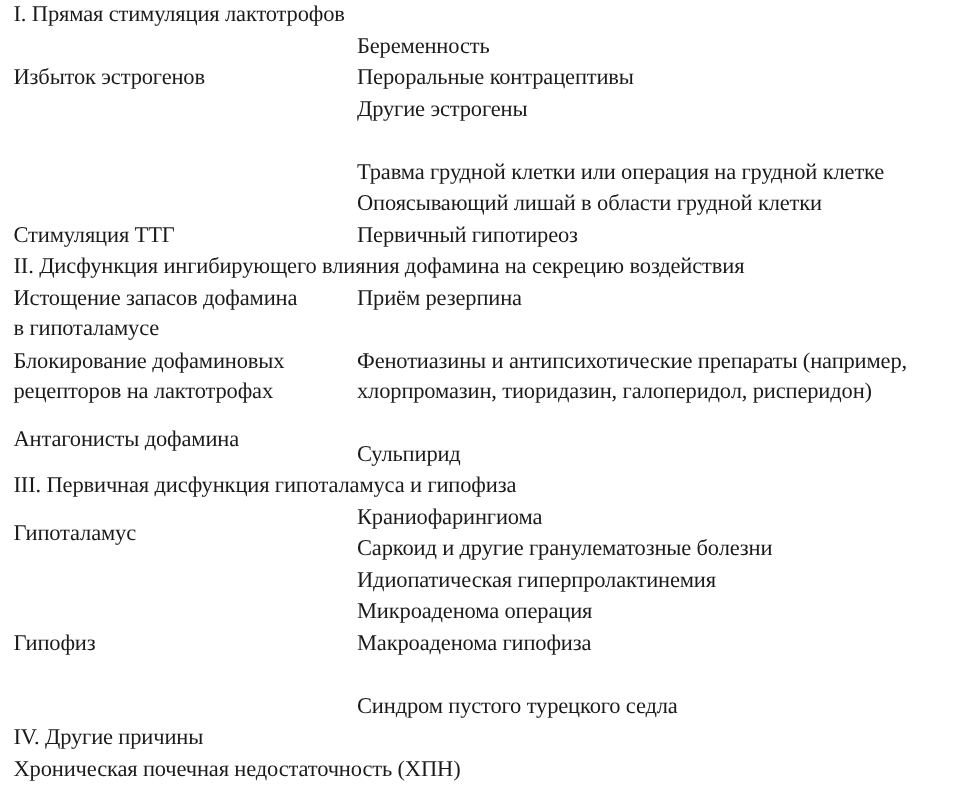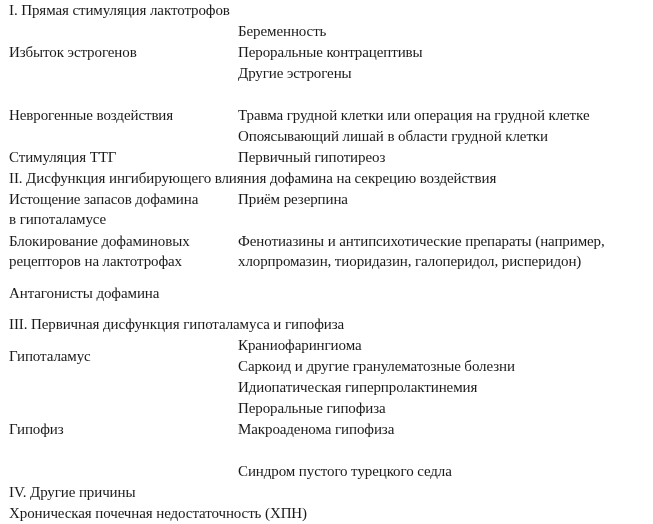--- a/index.html
+++ b/index.html
@@ -37,48 +37,48 @@
 
 <div class="doc">
 
   <div class="t sec" style="top:0px">I. Прямая стимуляция лактотрофов</div>
 
   <div class="t r" style="top:21px">Беременность</div>
   <div class="t l" style="top:42px">Избыток эстрогенов</div>
   <div class="t r" style="top:42px">Пероральные контрацептивы</div>
   <div class="t r" style="top:63px">Другие эстрогены</div>
 
-  <div class="t l" style="top:105px">Неврогенные воздействия</div>
   <div class="t r" style="top:105px">Травма грудной клетки или операция на грудной клетке</div>
   <div class="t r" style="top:126px">Опоясывающий лишай в области грудной клетки</div>
 
   <div class="t l" style="top:147px">Стимуляция ТТГ</div>
   <div class="t r" style="top:147px">Первичный гипотиреоз</div>
 
   <div class="t sec" style="top:168px">II. Дисфункция ингибирующего влияния дофамина на секрецию воздействия</div>
 
   <div class="t l" style="top:189px">Истощение запасов дофамина</div>
   <div class="t r" style="top:189px">Приём резерпина</div>
   <div class="t l" style="top:209px">в гипоталамусе</div>
 
   <div class="t l" style="top:231px">Блокирование дофаминовых</div>
   <div class="t r" style="top:231px">Фенотиазины и антипсихотические препараты (например,</div>
   <div class="t l" style="top:251px">рецепторов на лактотрофах</div>
   <div class="t r" style="top:251px">хлорпромазин, тиоридазин, галоперидол, рисперидон)</div>
 
   <div class="t l" style="top:283px">Антагонисты дофамина</div>
+  <div class="t r" style="top:293px">Сульпирид</div>
 
   <div class="t sec" style="top:314px">III. Первичная дисфункция гипоталамуса и гипофиза</div>
 
   <div class="t r" style="top:335px">Краниофарингиома</div>
   <div class="t l" style="top:346px">Гипоталамус</div>
   <div class="t r" style="top:356px">Саркоид и другие гранулематозные болезни</div>
 
   <div class="t r" style="top:377px">Идиопатическая гиперпролактинемия</div>
-  <div class="t r" style="top:398px">Пероральные гипофиза</div>
+  <div class="t r" style="top:398px">Микроаденома операция</div>
   <div class="t l" style="top:419px">Гипофиз</div>
   <div class="t r" style="top:419px">Макроаденома гипофиза</div>
   <div class="t r" style="top:461px">Синдром пустого турецкого седла</div>
 
   <div class="t sec" style="top:482px">IV. Другие причины</div>
   <div class="t l" style="top:503px">Хроническая почечная недостаточность (ХПН)</div>
 
 </div>
 
 </body></html>

